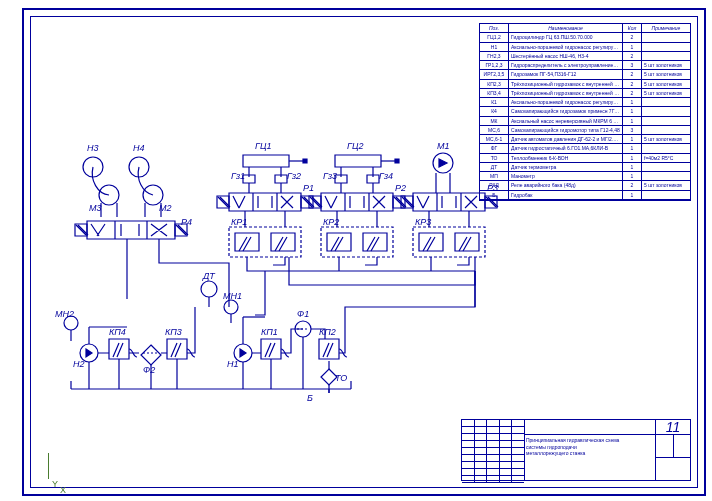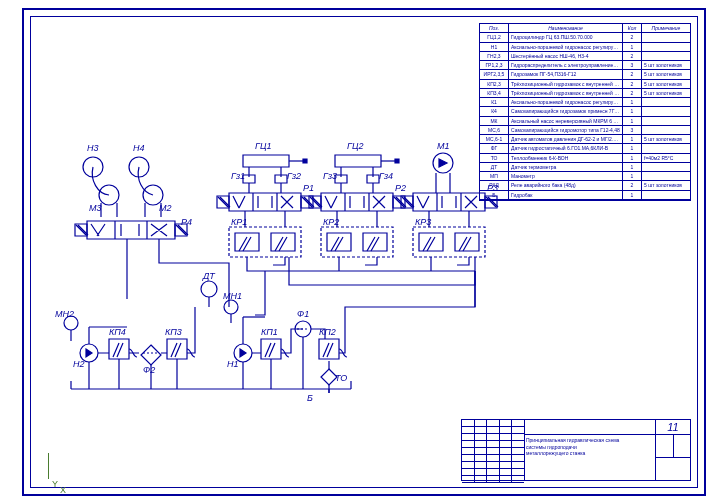--- a/index.html
+++ b/index.html
@@ -34,21 +34,21 @@
     border-right:1px solid #00009c}
   .tb-left .tr{height:6px;border-bottom:1px solid #00009c;display:flex}
   .tb-left .tr span{border-right:1px solid #00009c;flex:1}
   .tb-left .tr span:last-child{border-right:none}
   .tb-mid{position:absolute;left:62px;top:0;right:34px;height:100%;
     border-right:1px solid #00009c}
   .tb-mid .topband{height:14px;border-bottom:1px solid #00009c}
   .tb-mid .desc{padding:2px;font-size:5px;line-height:1.3}
   .tb-right{position:absolute;right:0;top:0;width:34px;height:100%}
   .tb-right .tr{height:14px;border-bottom:1px solid #00009c;display:flex;
-    align-items:center;justify-content:center;font-size:11px;font-style:italic}
+    align-items:center;justify-content:center;font-size:14px;font-style:italic}
   .tb-right .split{display:flex;height:22px;border-bottom:1px solid #00009c}
   .tb-right .split>div{flex:1;border-right:1px solid #00009c}
   .tb-right .split>div:last-child{border-right:none}
   
   svg{position:absolute;left:0;top:0}
   svg *{vector-effect:non-scaling-stroke}
   .lbl{font-size:9px;font-style:italic;fill:#00009c;font-family:Arial}
 </style>
 </head>
 <body>

